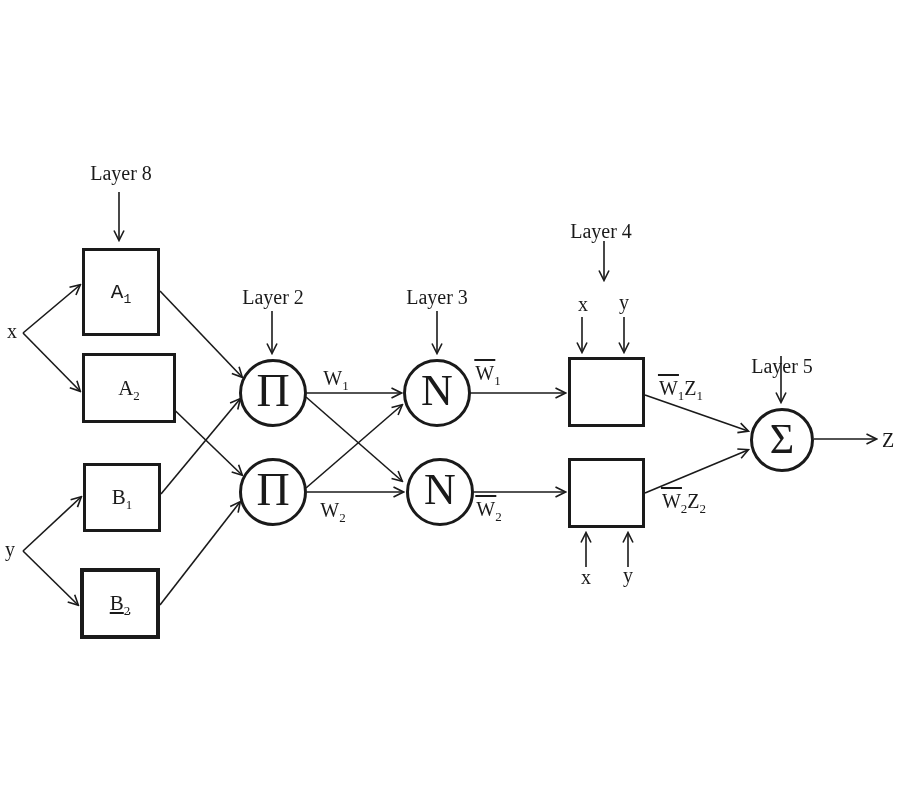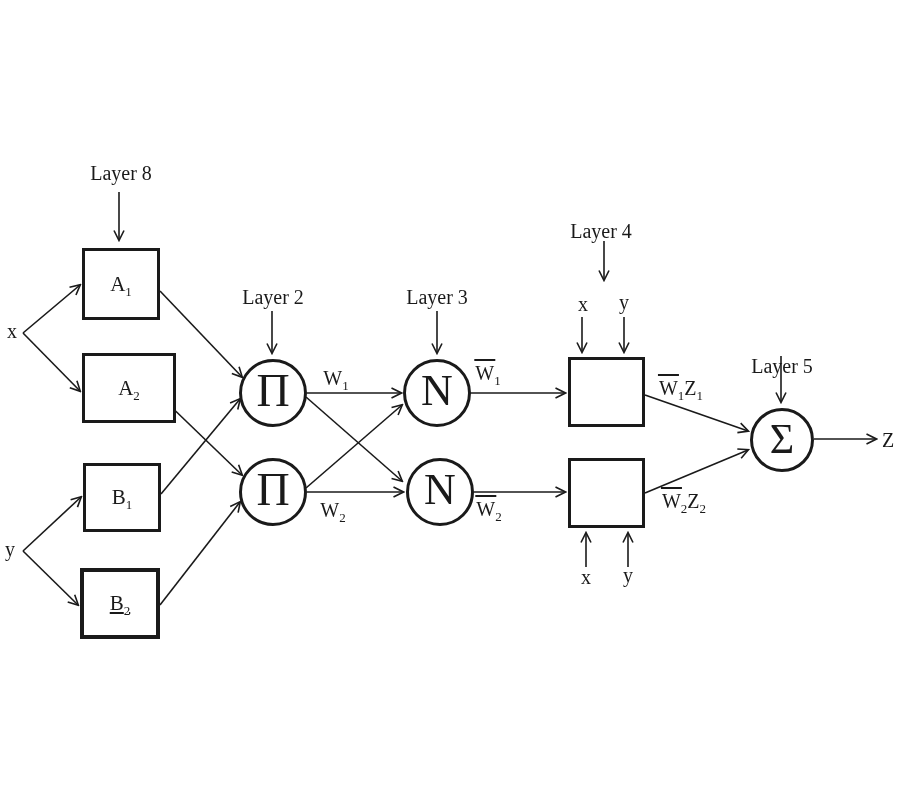--- a/index.html
+++ b/index.html
@@ -73,21 +73,21 @@
       <line x1="781" y1="356" x2="781" y2="402" marker-end="url(#arr)"></line>
 
       <line x1="582" y1="317" x2="582" y2="352" marker-end="url(#arr)"></line>
       <line x1="624" y1="317" x2="624" y2="352" marker-end="url(#arr)"></line>
 
       <line x1="586" y1="567" x2="586" y2="533" marker-end="url(#arr)"></line>
       <line x1="628" y1="567" x2="628" y2="533" marker-end="url(#arr)"></line>
     </g>
   </svg>
 
-  <div class="node" style="left:82px;top:248px;width:78px;height:72px;">
+  <div class="node" style="left:82px;top:248px;width:78px;height:88px;font-family:Liberation Mono, monospace;">
     <span class="mf-label"><span>A</span><sub>1</sub></span>
   </div>
   <div class="node" style="left:82px;top:353px;width:94px;height:70px;">
     <span class="mf-label"><span>A</span><sub>2</sub></span>
   </div>
   <div class="node" style="left:83px;top:463px;width:78px;height:69px;">
     <span class="mf-label"><span>B</span><sub>1</sub></span>
   </div>
   <div class="node thick" style="left:80px;top:568px;width:80px;height:71px;">
     <span class="mf-label"><span>B</span><sub>2</sub></span>

